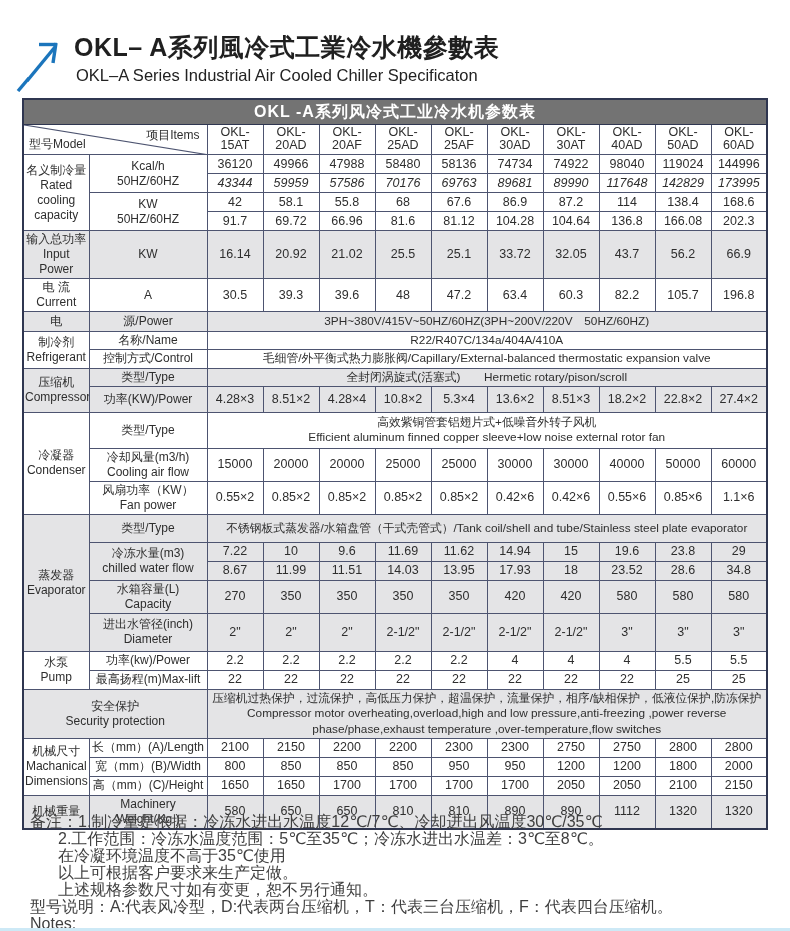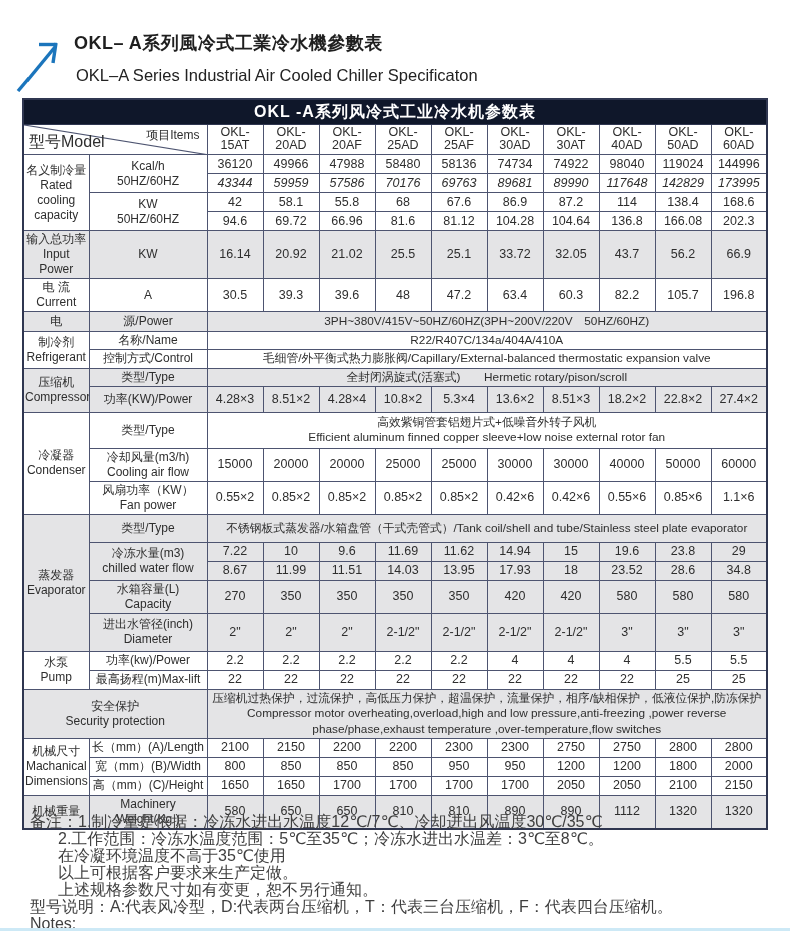--- a/index.html
+++ b/index.html
@@ -5,44 +5,44 @@
   * { box-sizing: border-box; margin: 0; padding: 0; }
   html,body { width: 790px; height: 931px; }
   body {
     position: relative;
     background: #ffffff;
     font-family: "Liberation Sans", "DejaVu Sans", sans-serif;
     color: #2e2e2e;
     overflow: hidden;
   }
   .arrow-logo { position: absolute; left: 15px; top: 34px; }
-  .t1 { position: absolute; left: 74px; top: 31px; font-size: 18px; font-weight: 700; color: #1f1f1f; letter-spacing: 0.5px; white-space: nowrap; }
+  .t1 { position: absolute; left: 74px; top: 31px; font-size: 25px; font-weight: 700; color: #1f1f1f; letter-spacing: 0.5px; white-space: nowrap; }
   .t2 { position: absolute; left: 76px; top: 66px; font-size: 16.5px; color: #222; white-space: nowrap; }
 
   table.spec {
     position: absolute; left: 22px; top: 98px; width: 746px;
     border-collapse: collapse; table-layout: fixed;
     border: 2px solid #2f3650;
   }
   td {
     border: 1px solid #4d5470;
     text-align: center; vertical-align: middle;
     font-size: 12px; color: #2e2e2e; background: #fff;
     padding: 1px 1px; line-height: 1.2; overflow: hidden;
   }
   tr.shade td { background: #e4e4e6; }
   td.bluebar {
-    background: #0f172a; color: #ffffff;
+    background: #737373; color: #ffffff;
     font-size: 16px; font-weight: 700; letter-spacing: 1px;
     height: 25px; border-color: #2f3650;
   }
   tr.headrow td { font-size: 12.5px; }
   td.corner { position: relative; padding: 0; }
   td.corner svg.diag { position: absolute; left: 0; top: 0; width: 100%; height: 100%; }
-  td.corner .cm { position: absolute; left: 5px; bottom: 3px; font-size: 16px; }
+  td.corner .cm { position: absolute; left: 5px; bottom: 3px; font-size: 12px; }
   td.corner .ci { position: absolute; right: 7px; top: 3px; font-size: 12px; }
   td.model div { line-height: 1.1; }
   td.group div, td.item div { line-height: 1.25; }
   td.val { font-size: 12.5px; }
   td.span { font-size: 11.8px; }
   td.span div { white-space: nowrap; line-height: 1.3; }
 
   .notes { position: absolute; left: 30px; top: 813px; width: 740px; font-size: 16px; color: #3f3f3f; }
   .notes div { line-height: 17px; white-space: nowrap; }
   .notes div.ind { padding-left: 28px; }
@@ -174,21 +174,21 @@
         <td class="val">55.8</td>
         <td class="val">68</td>
         <td class="val">67.6</td>
         <td class="val">86.9</td>
         <td class="val">87.2</td>
         <td class="val">114</td>
         <td class="val">138.4</td>
         <td class="val">168.6</td>
       </tr>
       <tr style="height: 19px;">
-        <td class="val">94.6</td>
+        <td class="val">91.7</td>
         <td class="val">69.72</td>
         <td class="val">66.96</td>
         <td class="val">81.6</td>
         <td class="val">81.12</td>
         <td class="val">104.28</td>
         <td class="val">104.64</td>
         <td class="val">136.8</td>
         <td class="val">166.08</td>
         <td class="val">202.3</td>
       </tr>

